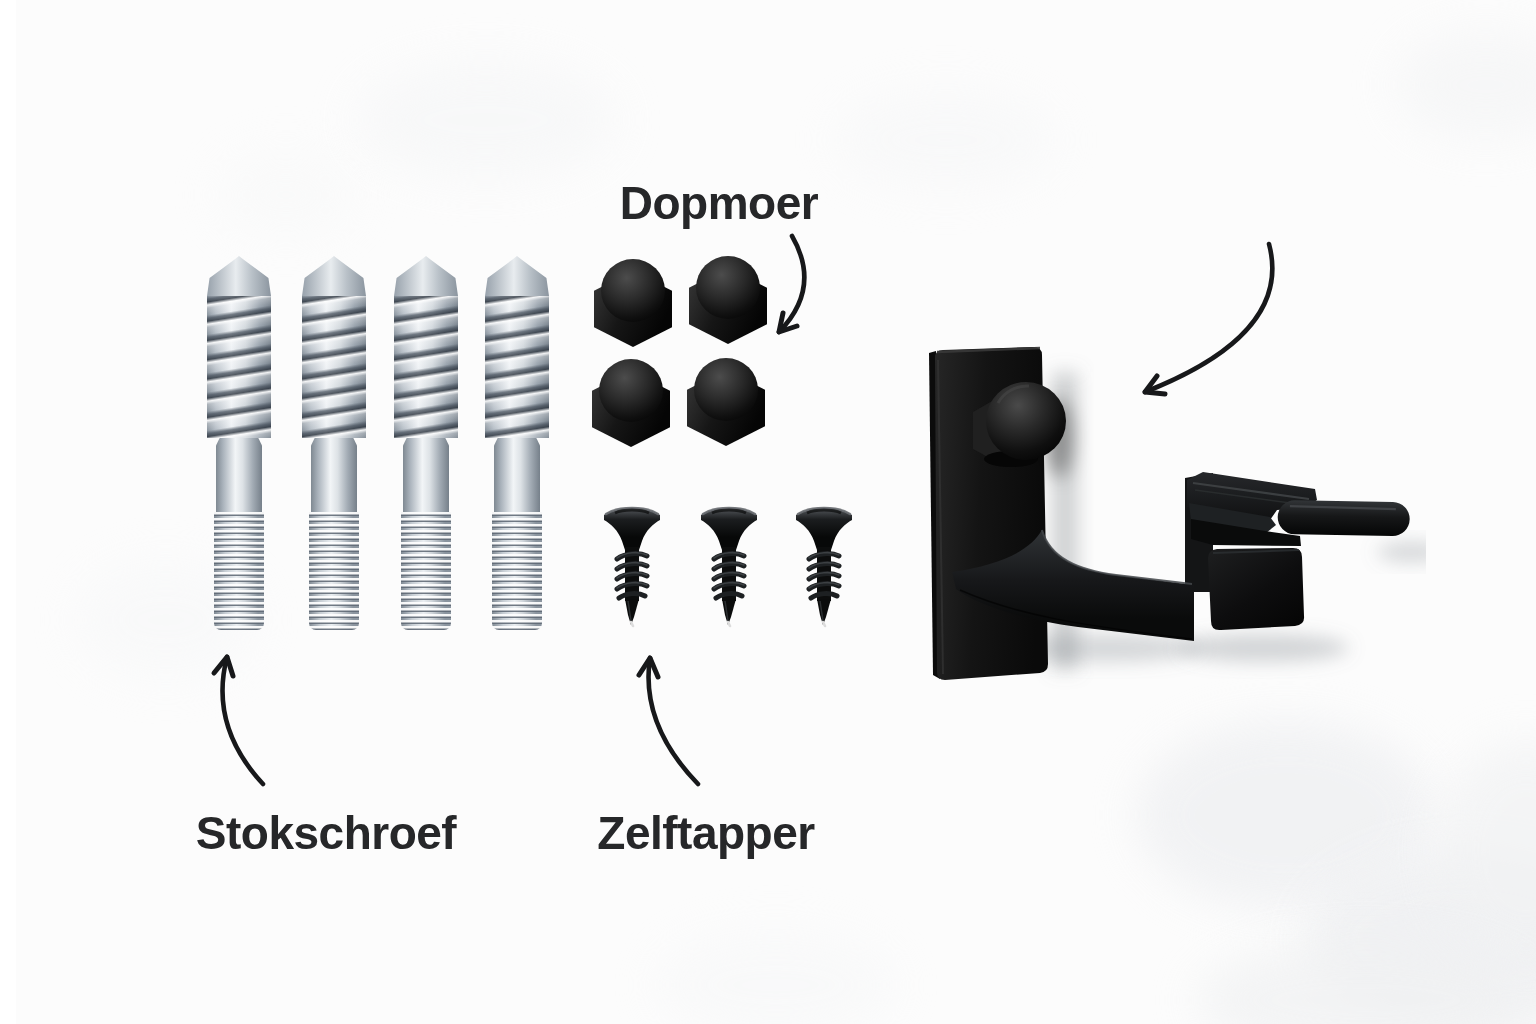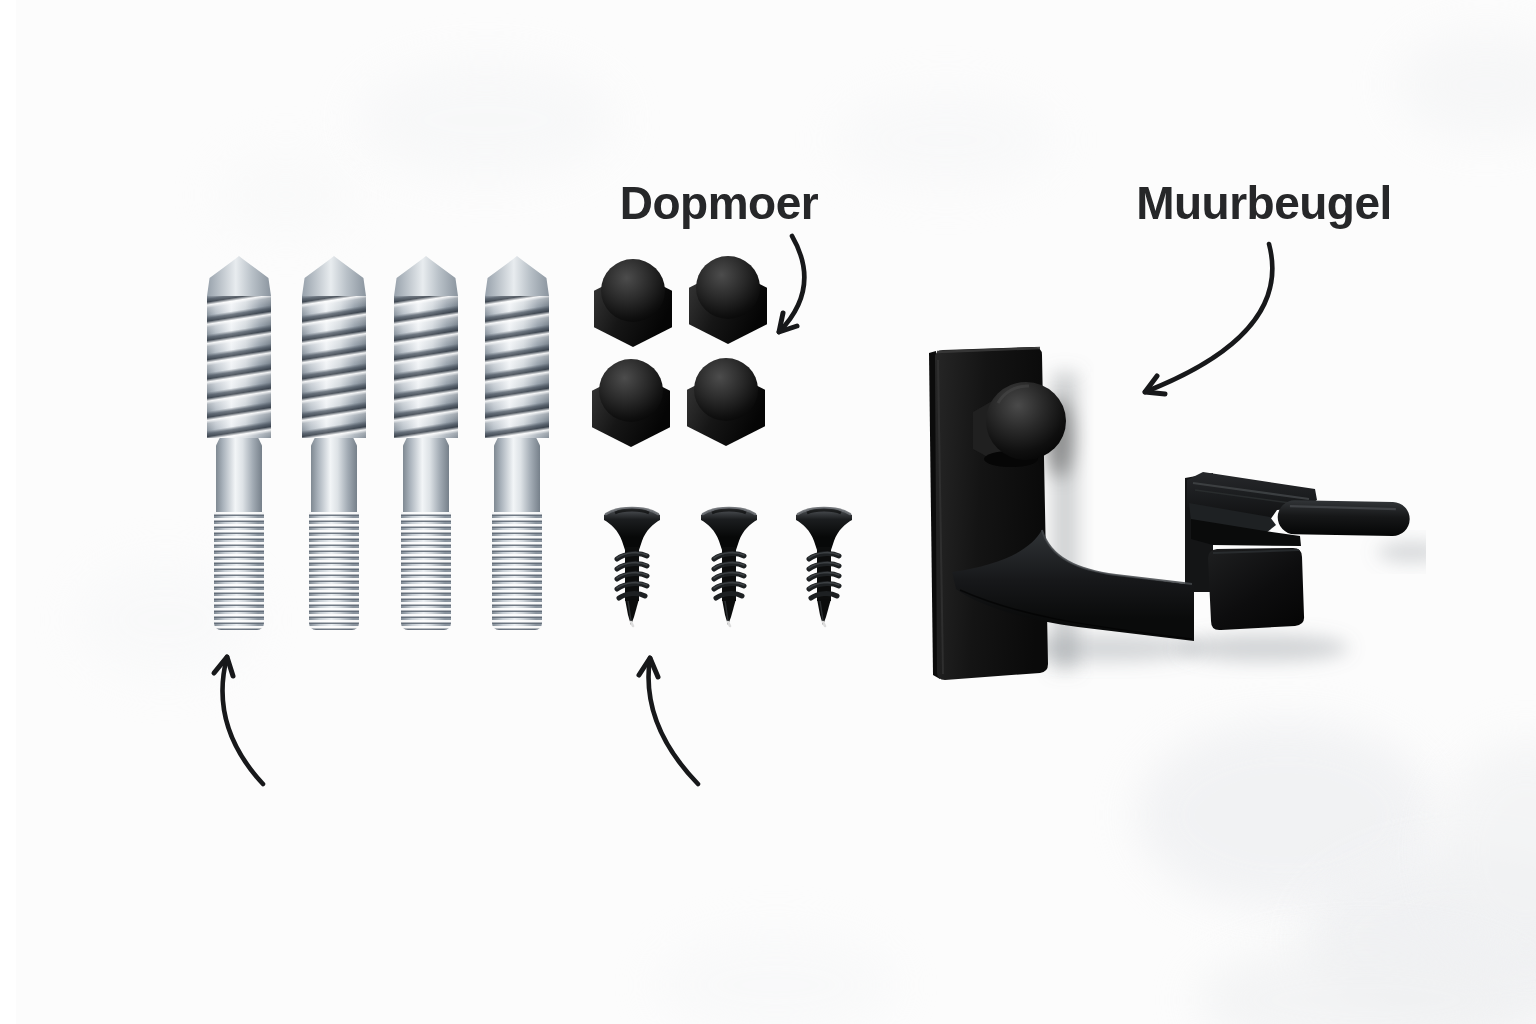--- a/index.html
+++ b/index.html
@@ -246,15 +246,16 @@
         <path d="M198,673 L211,657 L217,676" stroke-width="5"></path>
       </g>
       <g>
         <path d="M682,784 Q624,724 634,658"></path>
         <path d="M623,675 L634,658 L642,677" stroke-width="5"></path>
       </g>
     </g>
   </svg>
 
   <div class="part-label" style="left:703px;top:180px;">Dopmoer</div>
-  <div class="part-label" style="left:1248px;top:180px;">Muurbeugel</div>
+  <div class="part-label" style="left:310px;top:810px;">Stokschroef</div>
+  <div class="part-label" style="left:690px;top:810px;">Zelftapper</div>
 
 </div>
 
 </body></html>

